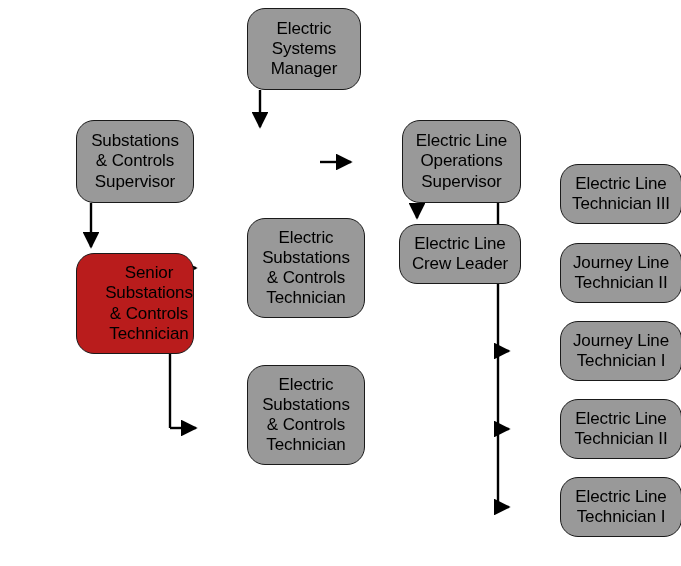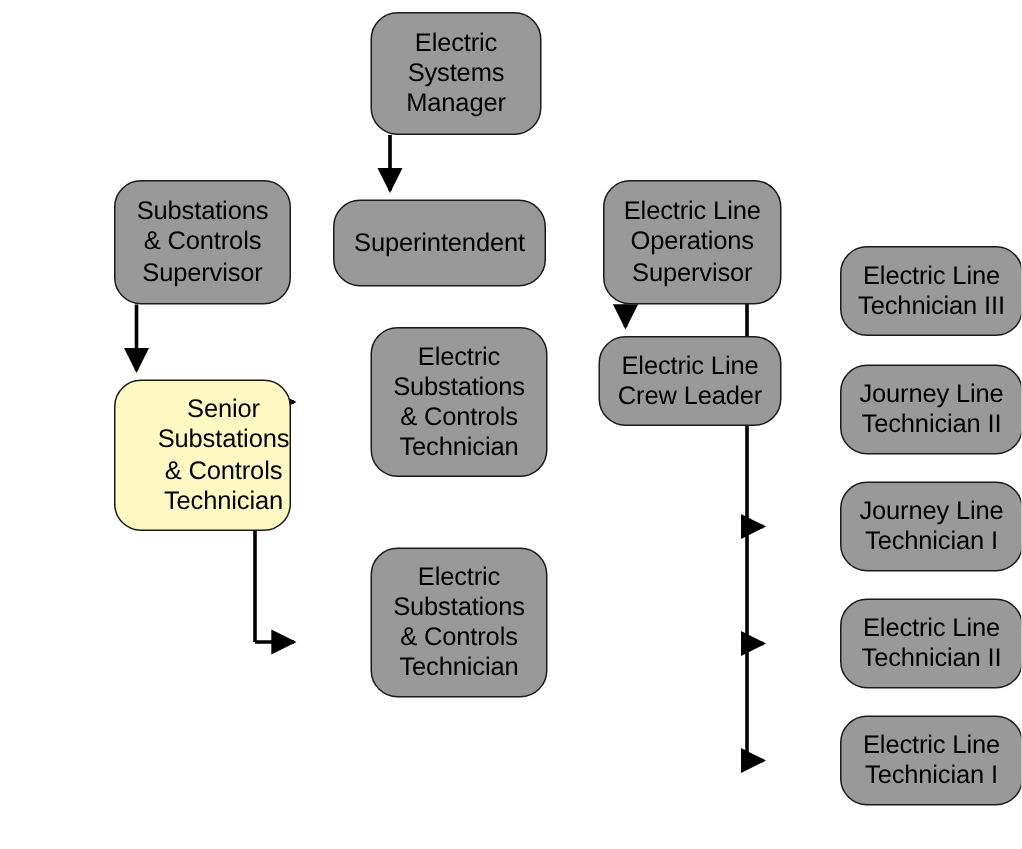--- a/index.html
+++ b/index.html
@@ -83,25 +83,24 @@
       <path d="M 498 507 L 509 507" marker-end="url(#arrow)"></path>
     </g>
   </svg>
 
   <div class="node" style="left: 203px; top: 8px; width: 114px; height: 82px; background: rgb(153, 153, 153); border-color: rgb(26, 26, 26); color: rgb(0, 0, 0);">Electric
 Systems
 Manager</div>
   <div class="node" style="left: 32px; top: 120px; width: 118px; height: 83px; background: rgb(153, 153, 153); border-color: rgb(26, 26, 26); color: rgb(0, 0, 0);">Substations
 &amp; Controls
 Supervisor</div>
-  <div class="node" style="left: 178px; top: 133px; width: 142px; height: 58px; background: rgb(153, 153, 153); border-color: rgb(26, 26, 26); color: rgb(0, 0, 0);">Superintendent</div>
   <div class="node" style="left: 358px; top: 120px; width: 119px; height: 83px; background: rgb(153, 153, 153); border-color: rgb(26, 26, 26); color: rgb(0, 0, 0);">Electric Line
 Operations
 Supervisor</div>
-  <div class="node" style="left: 32px; top: 253px; width: 118px; height: 101px; background: #fef9c3; border-color: rgb(26, 26, 26); color: rgb(0, 0, 0); padding-left: 28px;">Senior
+  <div class="node" style="left: 32px; top: 253px; width: 118px; height: 101px; background: #b91c1c; border-color: rgb(26, 26, 26); color: rgb(0, 0, 0); padding-left: 28px;">Senior
 Substations
 &amp; Controls
 Technician</div>
   <div class="node" style="left: 355px; top: 224px; width: 122px; height: 60px; background: rgb(153, 153, 153); border-color: rgb(26, 26, 26); color: rgb(0, 0, 0);">Electric Line
 Crew Leader</div>
   <div class="node" style="left: 203px; top: 218px; width: 118px; height: 100px; background: rgb(153, 153, 153); border-color: rgb(26, 26, 26); color: rgb(0, 0, 0);">Electric
 Substations
 &amp; Controls
 Technician</div>
   <div class="node" style="left: 203px; top: 365px; width: 118px; height: 100px; background: rgb(153, 153, 153); border-color: rgb(26, 26, 26); color: rgb(0, 0, 0);">Electric

